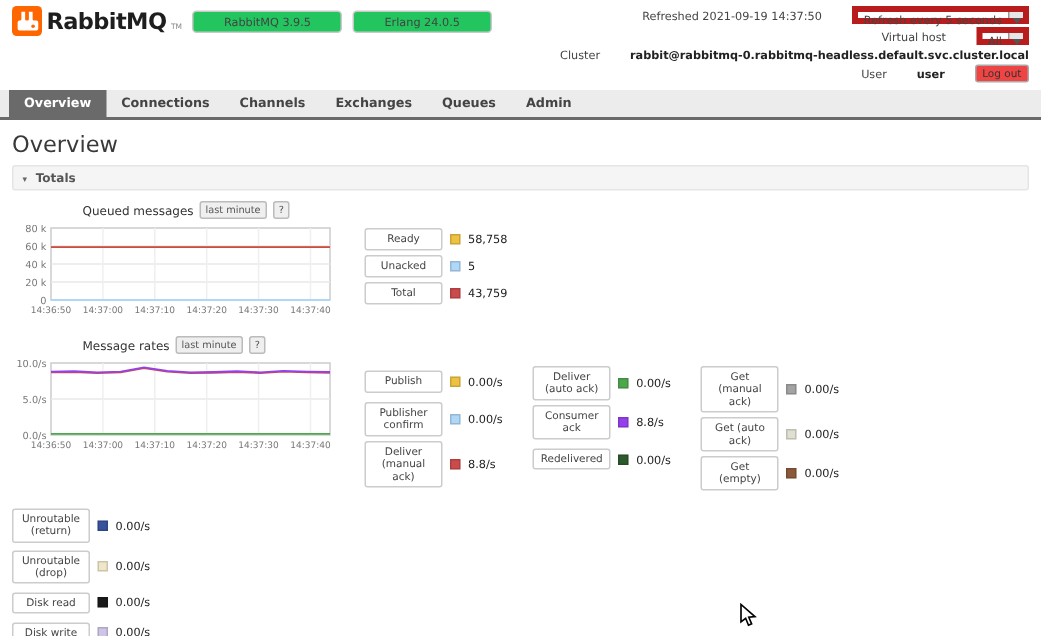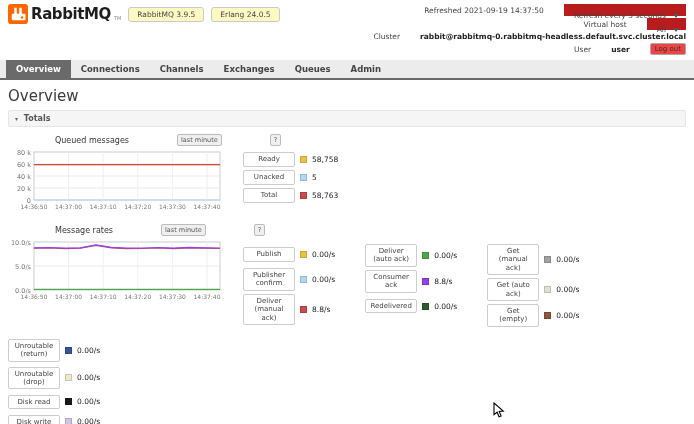--- a/index.html
+++ b/index.html
@@ -11,26 +11,26 @@
   }
   .app { width: 694px; height: 424px; position: relative; }
 
   
   .topbar { display: flex; justify-content: space-between; padding: 4px 8px 2px 8px; }
   .brand { display: flex; align-items: flex-start; gap: 3px; }
   .logo { display: flex; align-items: flex-start; gap: 3px; text-decoration: none; cursor: pointer; }
   .logo-mark svg { display: block; }
   .brand-text { font-size: 15px; font-weight: bold; color: #1e1e1e; letter-spacing: -0.4px; line-height: 20px; }
   .tm { font-size: 5px; color: #888; margin-top: 11px; }
-  .badge { border: 1px solid #c9c9c9; background: #fef9c3; border-radius: 3px;
-           font-size: 7.5px; padding: 2px 8px; color: #444; margin-left: 4px; margin-top: 3px; white-space: nowrap; }
+  .badge { border: 1px solid #c9c9c9; background: #22c55e; border-radius: 3px;
+           font-size: 7.5px; padding: 2px 20px; color: #444; margin-left: 4px; margin-top: 3px; white-space: nowrap; }
   .top-right { text-align: right; font-size: 7.5px; color: #444; }
   .tr-row { display: flex; justify-content: flex-end; align-items: center; gap: 20px; margin-bottom: 2px; line-height: 1.2; }
   .tr-row b { color: #222; }
-  .select { display: inline-flex; align-items: stretch; border: 6px solid #b91c1c; background: #fff; height: 12px; cursor: pointer; }
+  .select { display: inline-flex; align-items: stretch; border: 4px solid #b91c1c; background: #fff; height: 12px; cursor: pointer; }
   .sel-text { padding: 1px 4px; font-size: 7.5px; white-space: nowrap; }
   .sel-arr { width: 10px; background: #e6e6e6; border-left: 1px solid #999; position: relative; }
   .sel-arr::after { content: ""; position: absolute; left: 2px; top: 4px;
                     border-left: 3px solid transparent; border-right: 3px solid transparent; border-top: 4px solid #555; }
   .btn { border: 1px solid #aaa; background: #ef4444; border-radius: 2px; font-size: 7px; padding: 1px 4px;
          color: #333; font-family: "DejaVu Sans", sans-serif; cursor: pointer; }
 
   
   .nav { display: flex; background: #ececec; border-bottom: 2px solid #6a6a6a; padding: 0 6px; margin-top: 1px; }
   .tab { padding: 4px 10px; font-size: 8.5px; font-weight: bold; color: #444; cursor: pointer; white-space: nowrap; }
@@ -40,35 +40,35 @@
   .content { padding: 4px 8px; }
   h1 { font-size: 15px; font-weight: normal; color: #3a3a3a; margin: 3px 0 5px 0; }
 
   .section-head { background: #f5f5f5; border: 1px solid #e5e5e5; border-radius: 2px;
                   padding: 3px 6px; font-size: 8px; font-weight: bold; color: #555;
                   margin: 2px 0 7px 0; cursor: pointer; }
   .section-head .tri { font-size: 6px; margin-right: 3px; color: #666; }
 
   .subhead { display: flex; align-items: center; gap: 4px; font-size: 8px; color: #333; margin: 4px 0 4px 0; padding-left: 47px; }
   .mini-btn { border: 1px solid #bbb; background: #efefef; border-radius: 2px;
-              font-size: 6.5px; padding: 1px 3px; color: #555; cursor: pointer; white-space: nowrap; margin-left: 44px; }
+              font-size: 6.5px; padding: 1px 3px; color: #555; cursor: pointer; white-space: nowrap; }
 
   .chart-row { display: flex; align-items: flex-start; gap: 20px; }
   .chart-host { width: 215px; height: 64px; flex: 0 0 auto; }
 
   .legend-stack { display: flex; flex-direction: column; gap: 3px; margin-top: 2px; }
   .lrow { display: flex; align-items: center; gap: 5px; min-height: 15px; }
   .lrow.tall { min-height: 21px; }
   .lbox { border: 1px solid #ccc; background: #fff; border-radius: 2px;
           width: 52px; text-align: center; font-size: 7px; line-height: 1.2;
           padding: 2px 4px; color: #444; }
   .swatch { width: 7px; height: 7px; flex: 0 0 auto; display: inline-block; border: 1px solid rgba(0,0,0,0.15); }
   .lval { font-size: 7.5px; color: #222; white-space: nowrap; }
 
-  .rates-legends { display: flex; gap: 30px; margin-top: 2px; }
+  .rates-legends { display: flex; gap: 20px; margin-top: 2px; }
 
   .extras { display: flex; flex-direction: column; gap: 5px; margin-top: 12px; }
 
   .cursor { position: absolute; left: 493px; top: 402px; pointer-events: none; }
 </style>
 </head>
 <body>
 
 <div class="app">
 
@@ -172,21 +172,21 @@
           <span class="lval">58,758</span>
         </div>
         <div class="lrow">
           <span class="lbox">Unacked</span>
           <span class="swatch" style="background: rgb(175, 216, 248);"></span>
           <span class="lval">5</span>
         </div>
         <div class="lrow">
           <span class="lbox">Total</span>
           <span class="swatch" style="background: rgb(203, 75, 75);"></span>
-          <span class="lval">58,763</span>
+          <span class="lval">43,759</span>
         </div>
       </div>
     </div>
 
     <div class="subhead" style="margin-top:10px;">
       <span>Message rates</span>
       <span class="mini-btn">last minute</span>
       <span class="mini-btn">?</span>
     </div>
 

